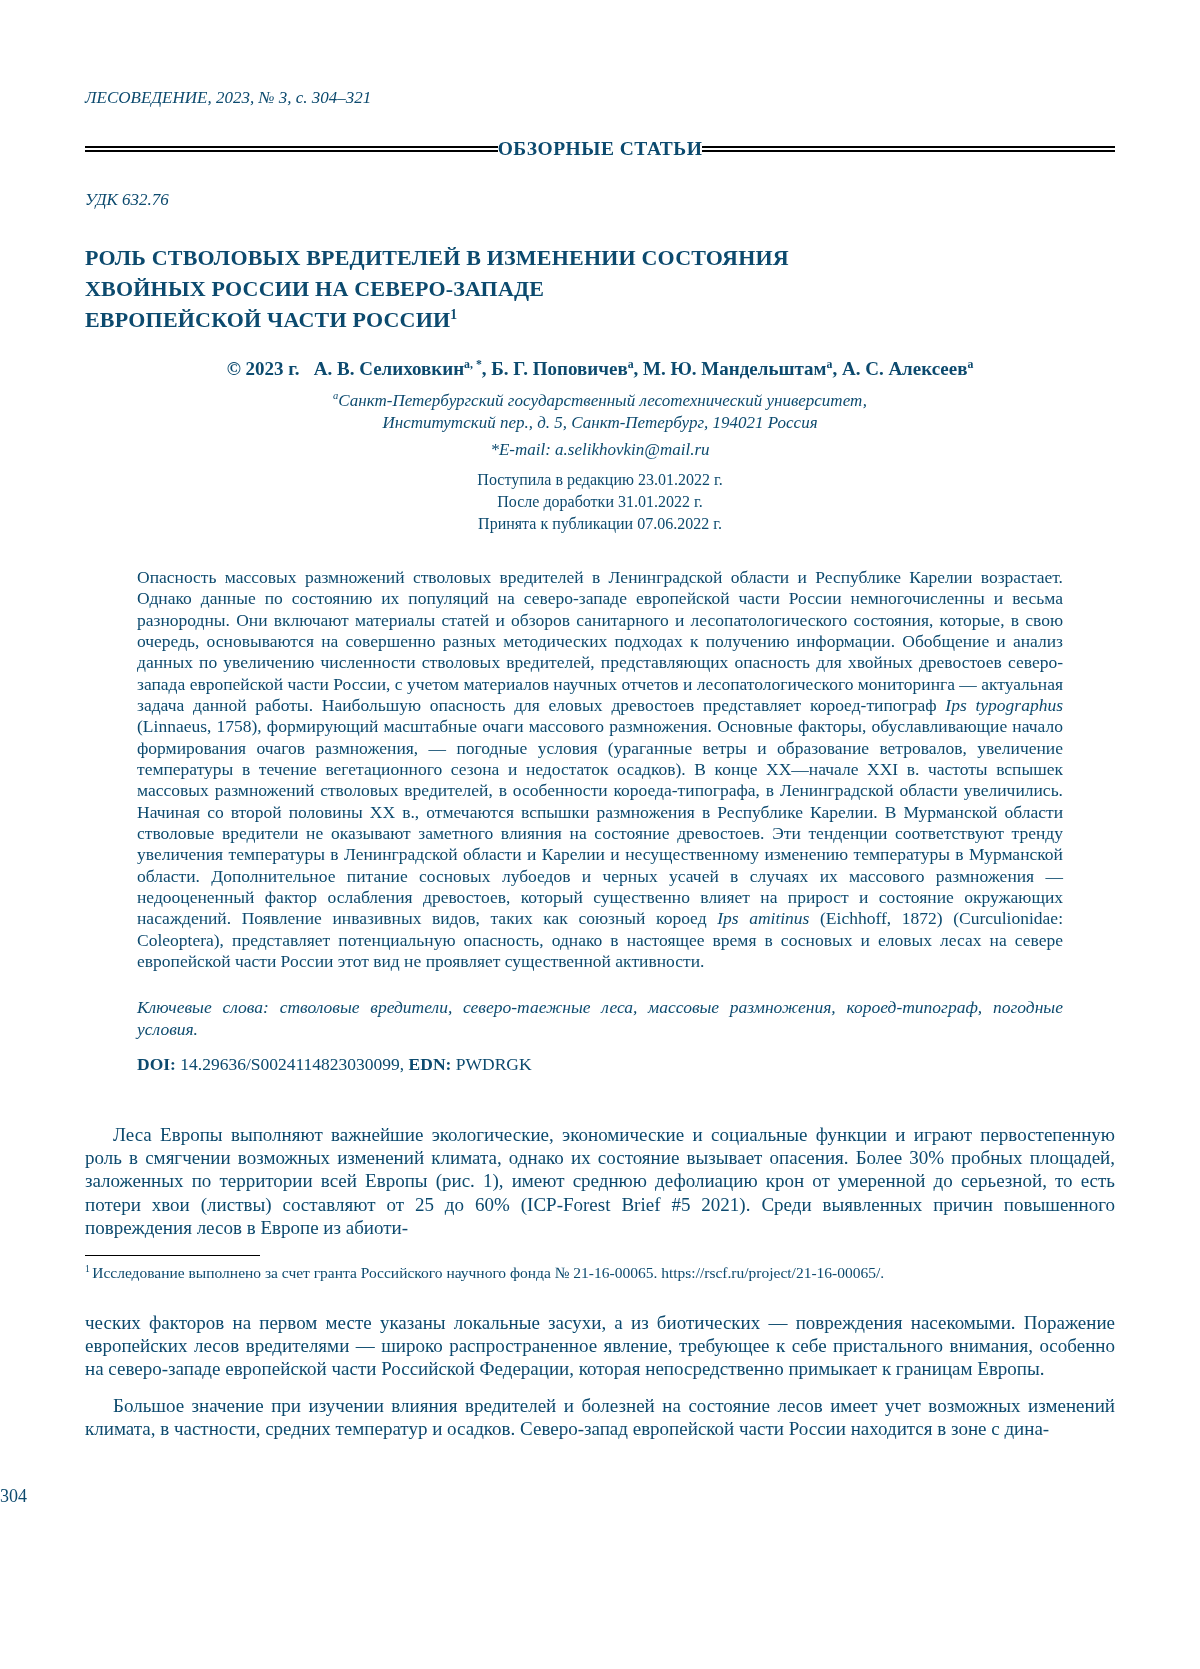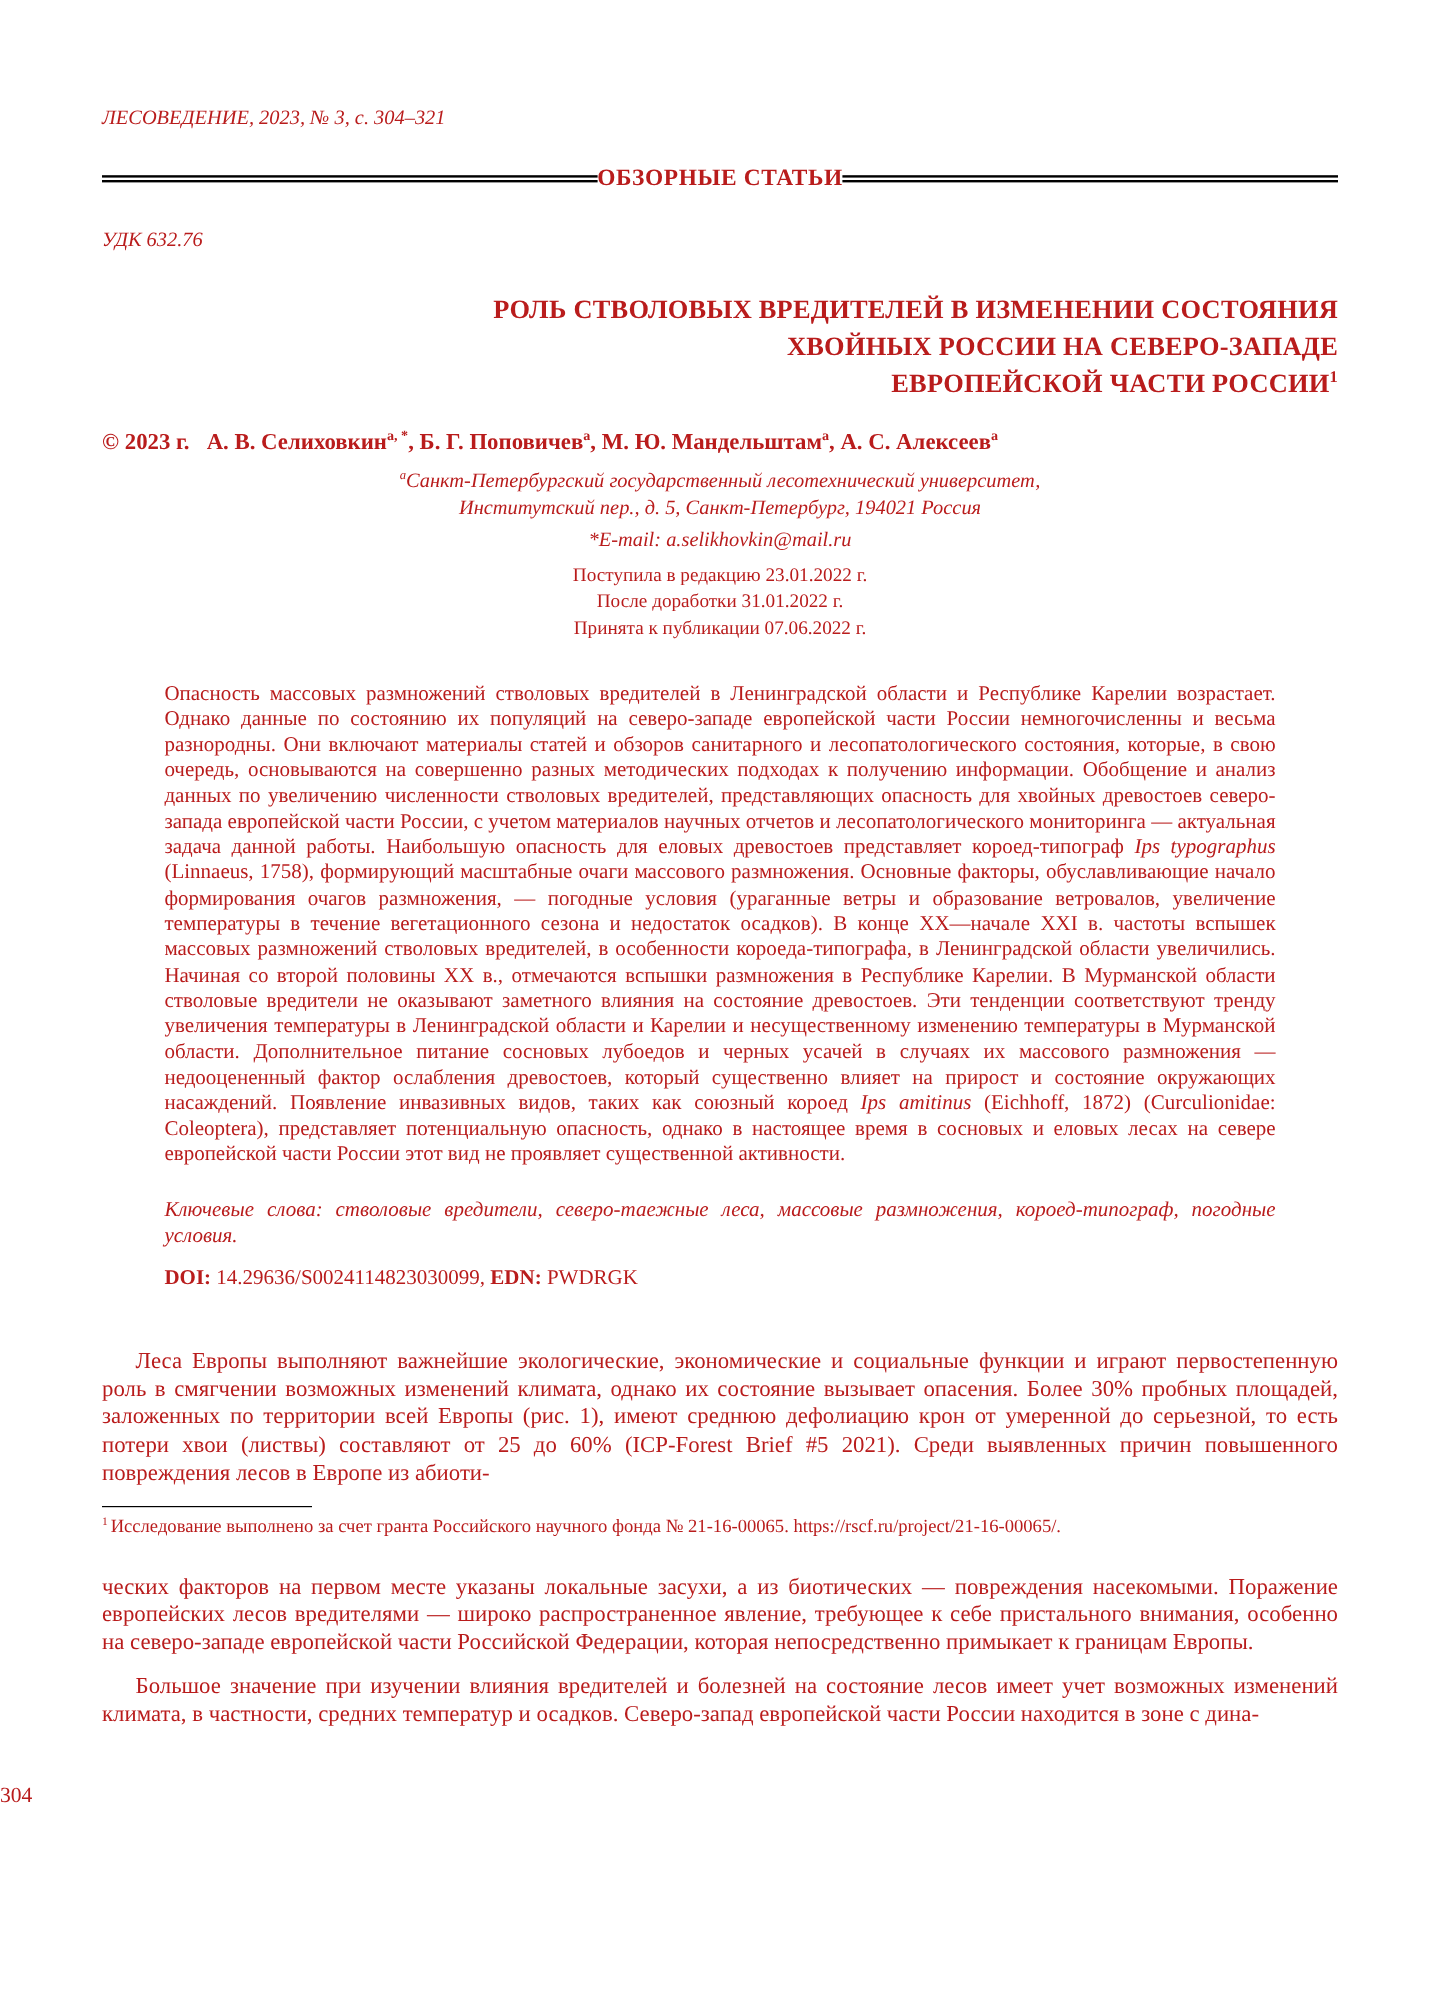--- a/index.html
+++ b/index.html
@@ -3,21 +3,21 @@
 <meta charset="utf-8">
 <style>
   * { margin: 0; padding: 0; box-sizing: border-box; }
   html, body { background: #ffffff; }
   .page {
     position: relative;
     width: 1200px;
     height: 1669px;
     margin: 0 auto;
     background: #ffffff;
-    color: #b91c1c;
+    color: #0c4a6e;
     font-family: "Liberation Serif", "DejaVu Serif", serif;
     padding: 88px 85px 0 85px;
     overflow: hidden;
   }
   sup { font-size: 0.62em; line-height: 0; vertical-align: super; }
 
   .journal-line {
     font-style: italic;
     font-size: 17px;
   }
@@ -41,29 +41,30 @@
   }
 
   .udc {
     font-style: italic;
     font-size: 17px;
     margin-top: 30px;
   }
 
   .title {
     margin-top: 32px;
-    text-align: right;
+    text-align: left;
     font-weight: bold;
     font-size: 22px;
     line-height: 1.42;
     letter-spacing: 0.2px;
   }
 
   .authors {
     margin-top: 22px;
+    text-align: center;
     font-weight: bold;
     font-size: 19px;
   }
 
   .affiliation {
     margin-top: 10px;
     text-align: center;
     font-style: italic;
     font-size: 17px;
     line-height: 1.32;

